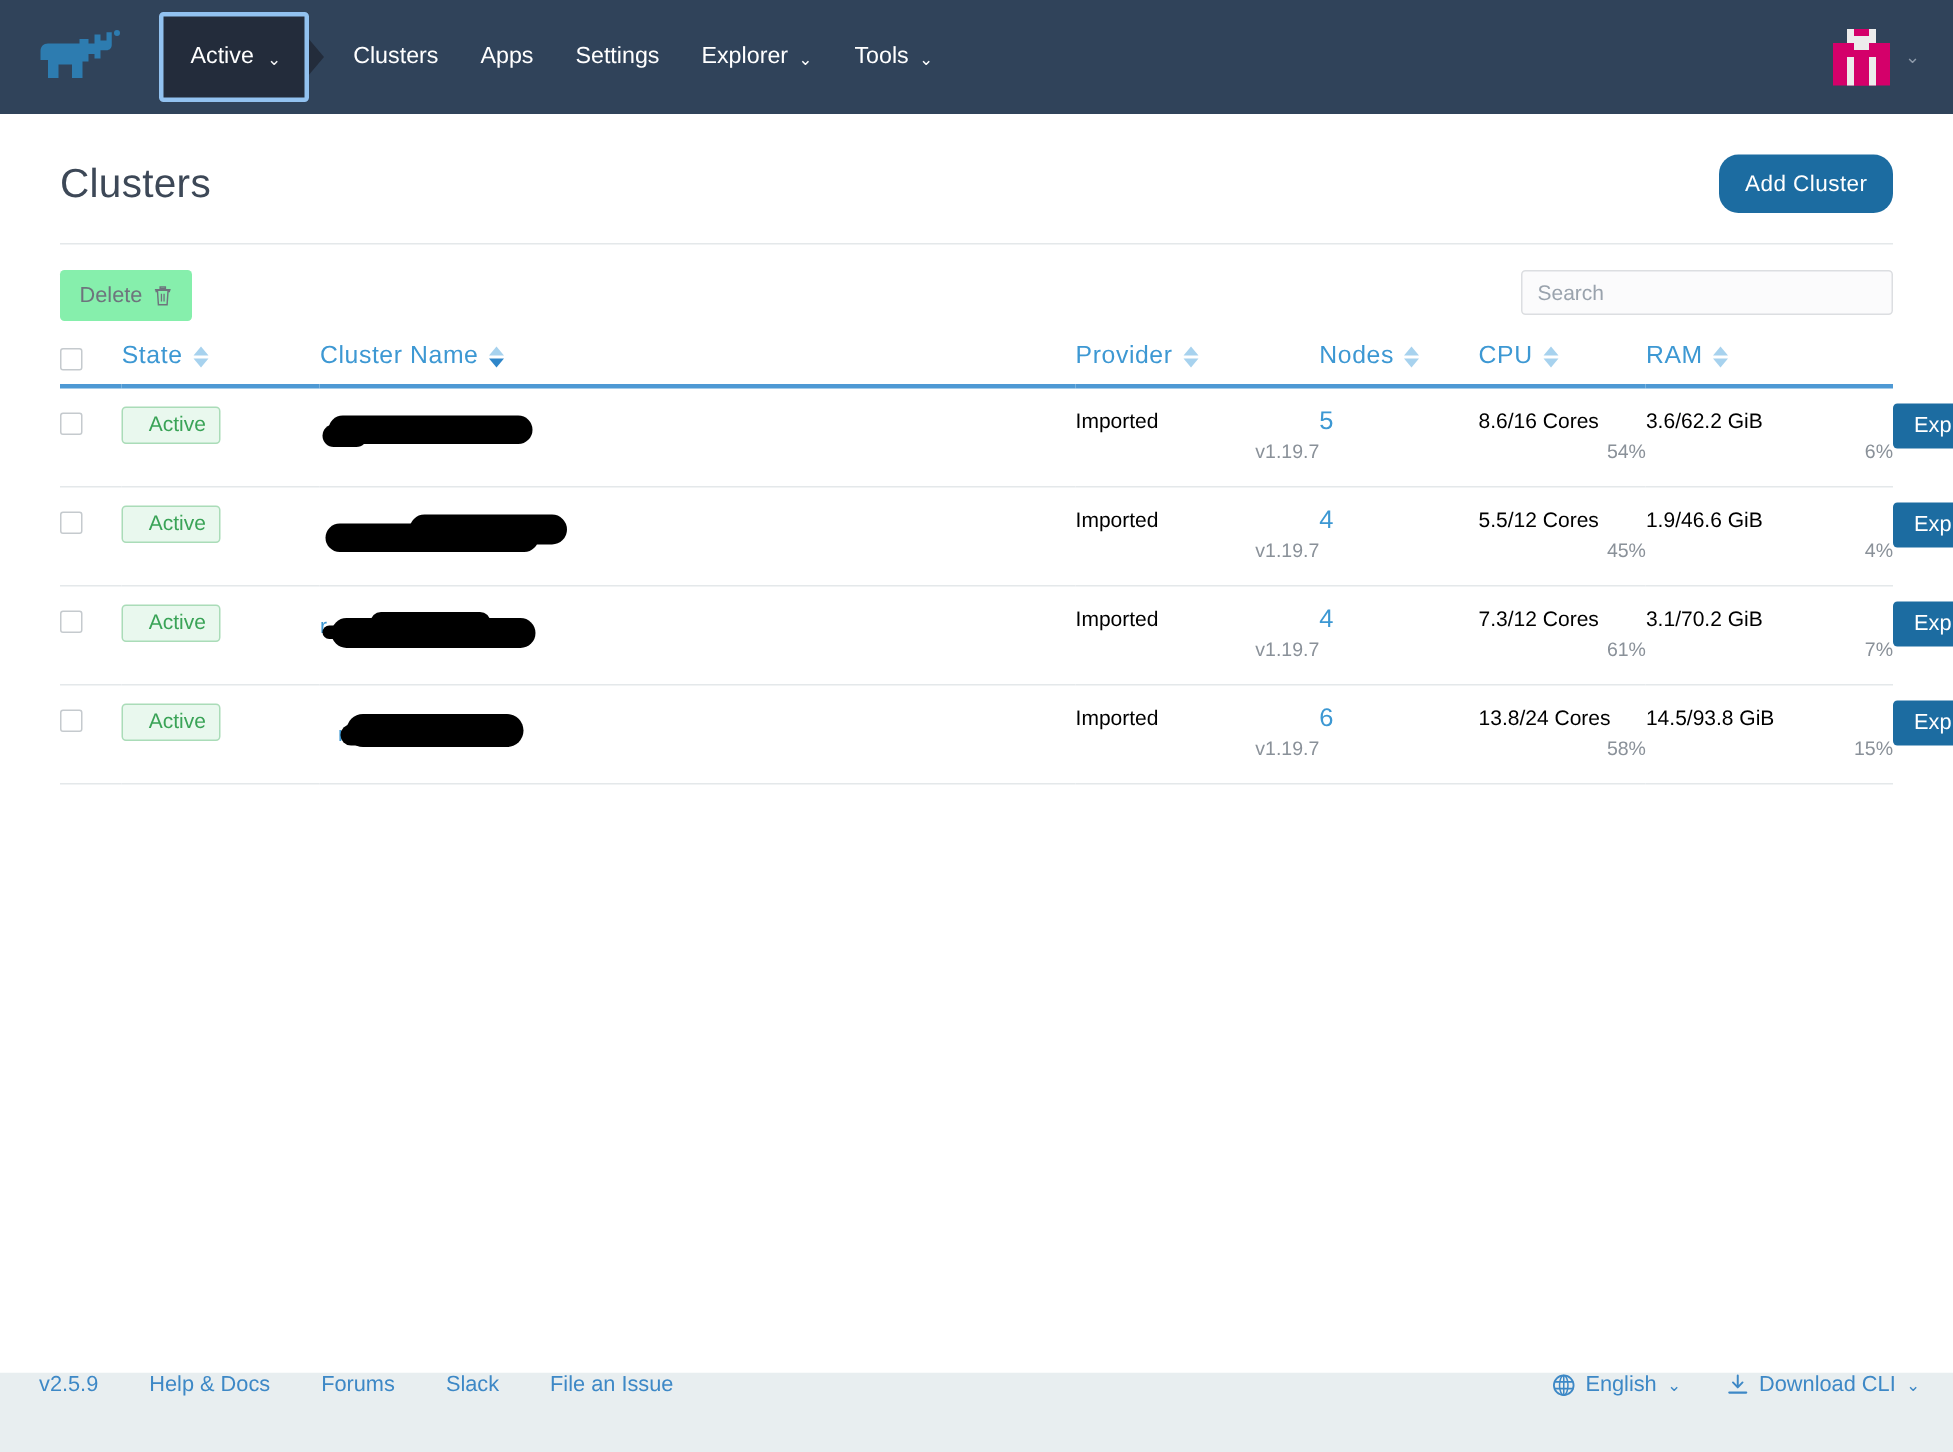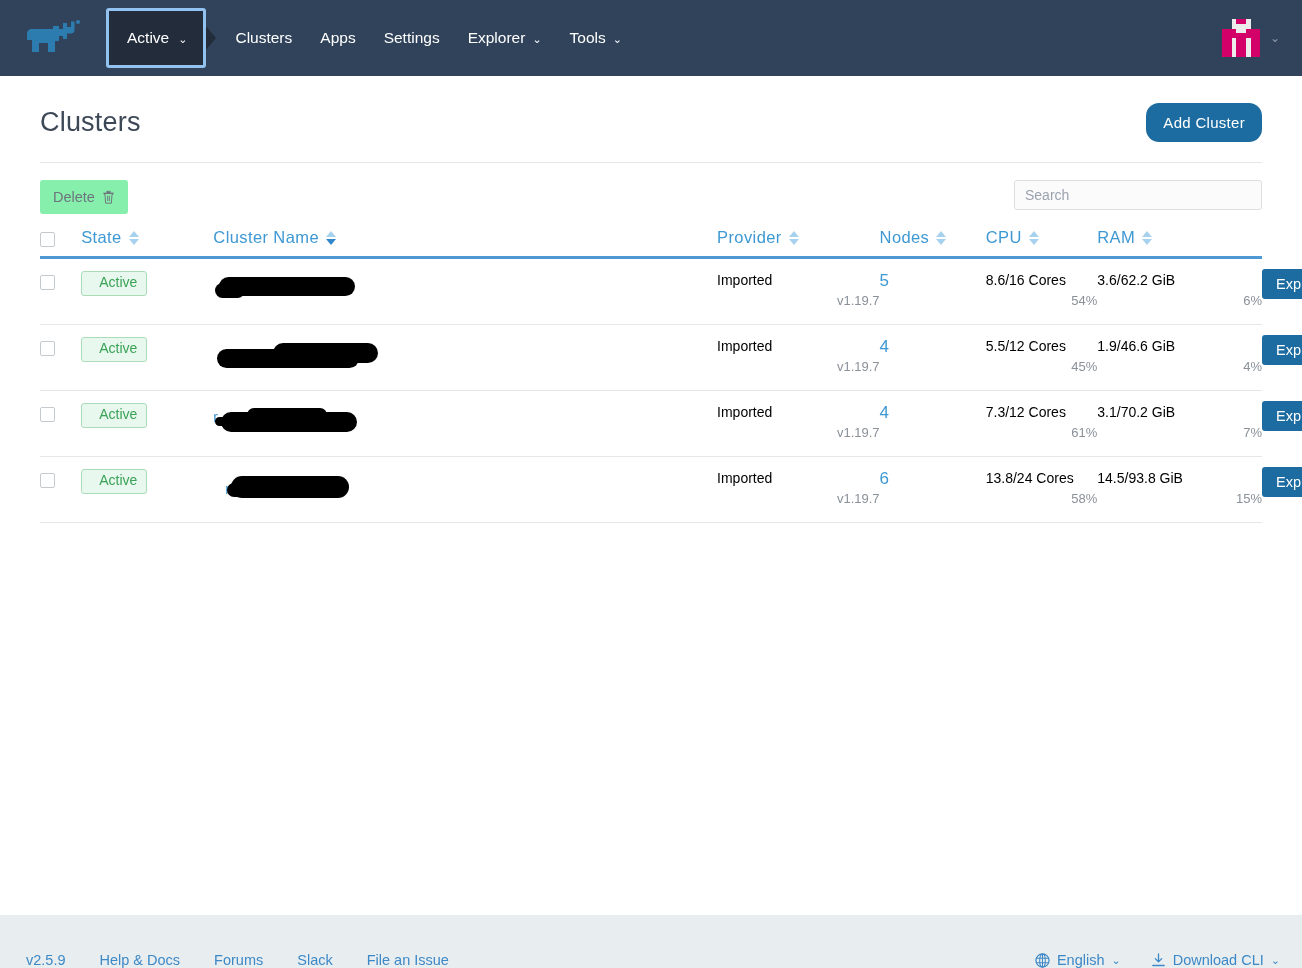--- a/index.html
+++ b/index.html
@@ -235,21 +235,21 @@
     cursor: pointer;
     font-family: "Liberation Sans", sans-serif;
     vertical-align: middle;
   }
 
   
   .footer {
     flex: 0 0 53px;
     background: #e8eef0;
     display: flex;
-    align-items: flex-end;
+    align-items: flex-start;
     padding: 0 22px 0 26px;
     font-size: 14.5px;
   }
   .footer-left { display: flex; align-items: center; gap: 34px; }
   .footer-right { display: flex; align-items: center; gap: 30px; margin-left: auto; }
   .flink { color: #3d88c6; cursor: pointer; display: inline-flex; align-items: center; gap: 7px; white-space: nowrap; }
   .flink .caret { font-size: 11px; }
   .ficon { display: inline-flex; align-items: center; }
 </style>
 </head>

